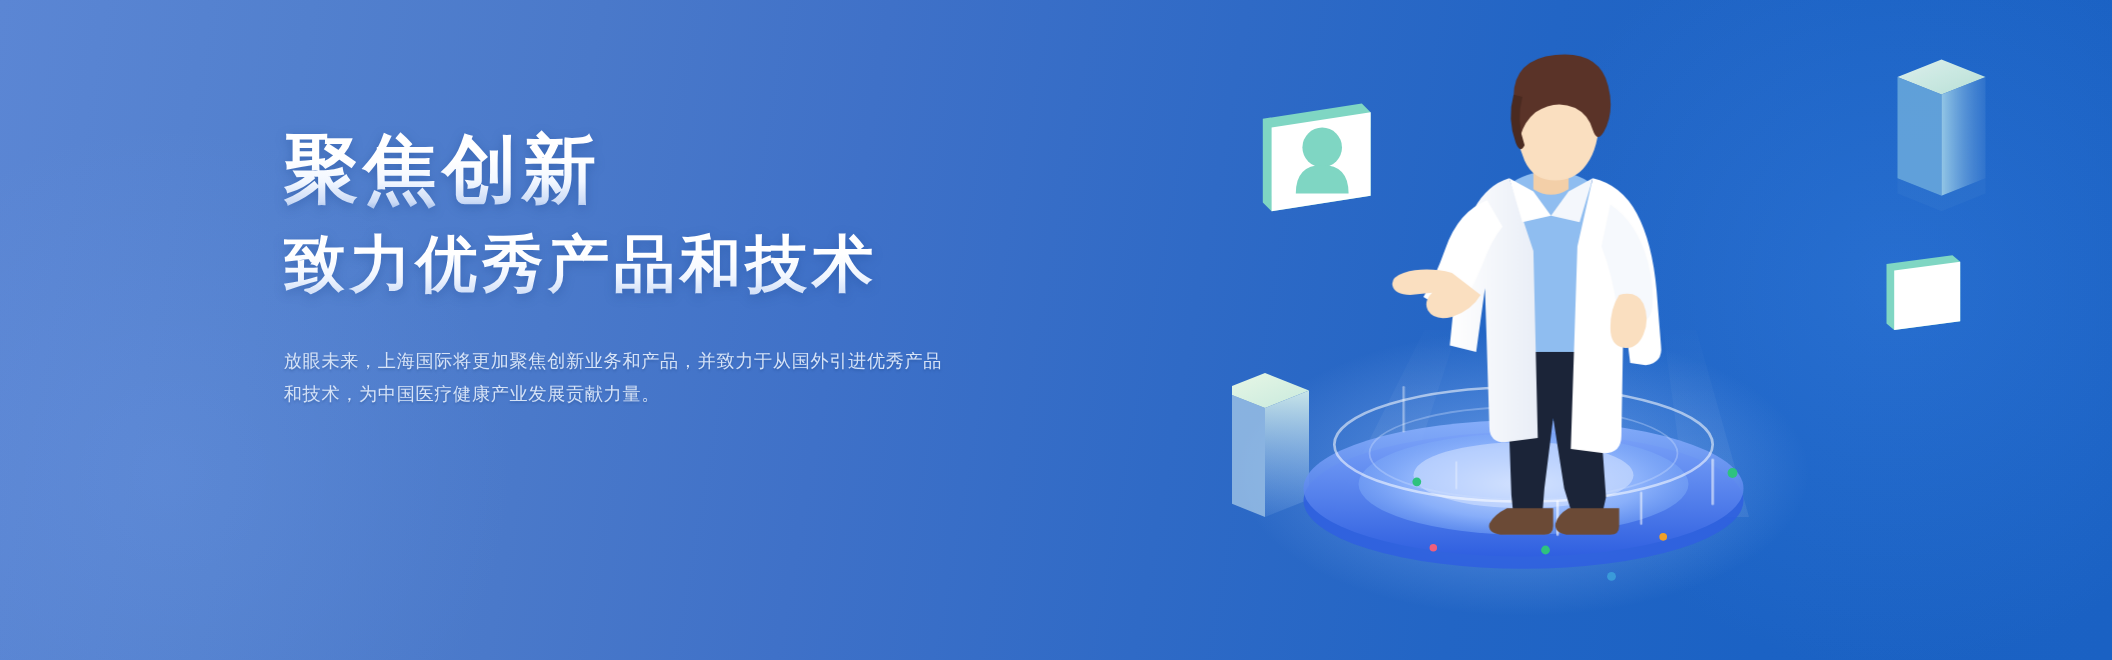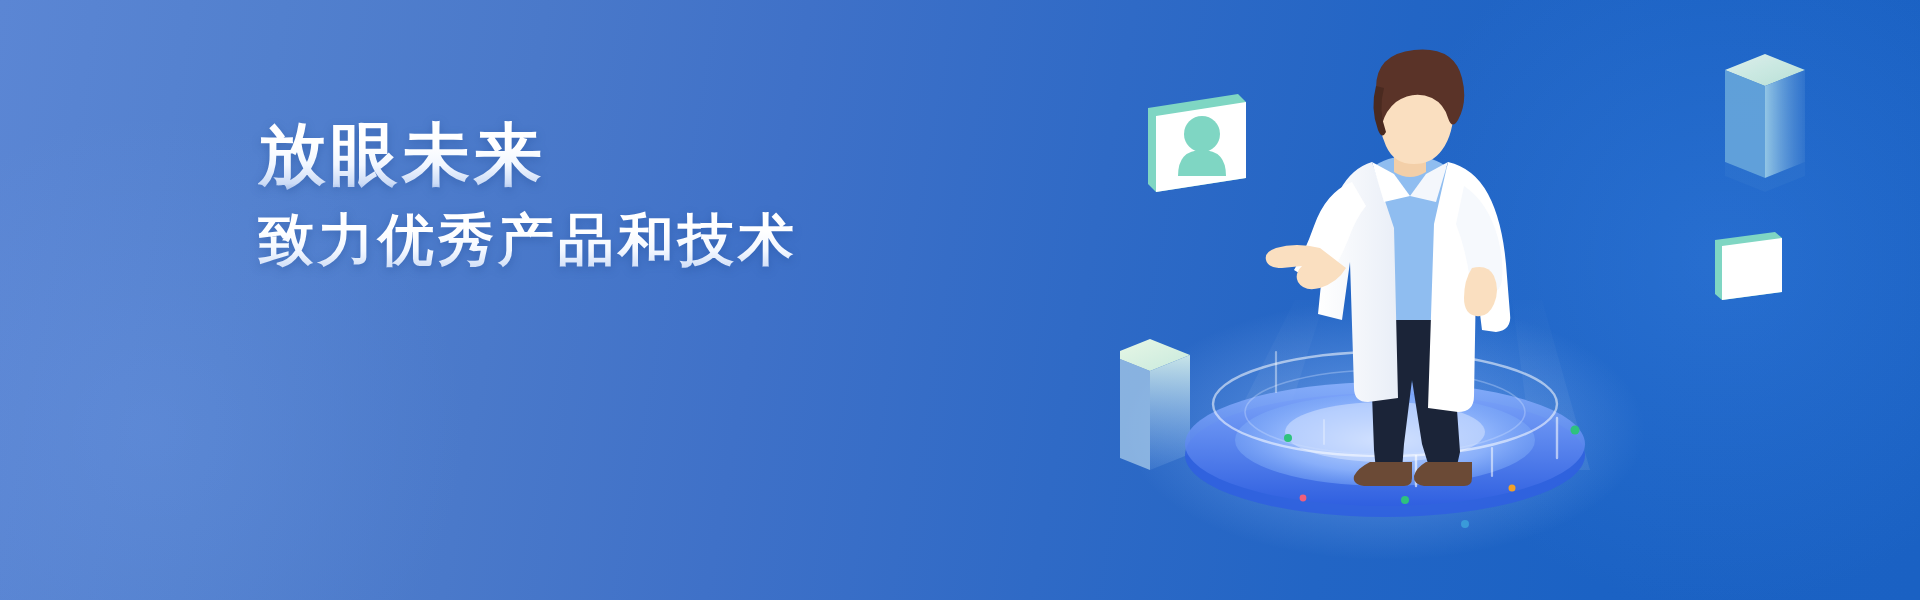--- a/index.html
+++ b/index.html
@@ -93,22 +93,26 @@
 </style>
 </head>
 <body>
 
 <div id="banner">
 
   <div class="glow glow-right"></div>
   <div class="glow glow-left"></div>
 
   <div id="text-block">
-    <div class="headline headline-1">放眼未来</div>
+    <div class="headline headline-1">聚焦创新</div>
     <div class="headline headline-2">致力优秀产品和技术</div>
+    <div id="paragraph">
+      <div>放眼未来，上海国际将更加聚焦创新业务和产品，并致力于从国外引进优秀产品</div>
+      <div>和技术，为中国医疗健康产业发展贡献力量。</div>
+    </div>
   </div>
 
   <div id="illustration">
     <svg width="800" height="600" viewBox="0 0 800 600" xmlns="http://www.w3.org/2000/svg">
       <defs>
         <linearGradient id="barTall" x1="0" y1="0" x2="1" y2="0">
           <stop offset="0%" stop-color="#9fd0e8" stop-opacity="0.95"></stop>
           <stop offset="100%" stop-color="#3f7ed0" stop-opacity="0.55"></stop>
         </linearGradient>
         <linearGradient id="barTallTop" x1="0" y1="0" x2="1" y2="1">

